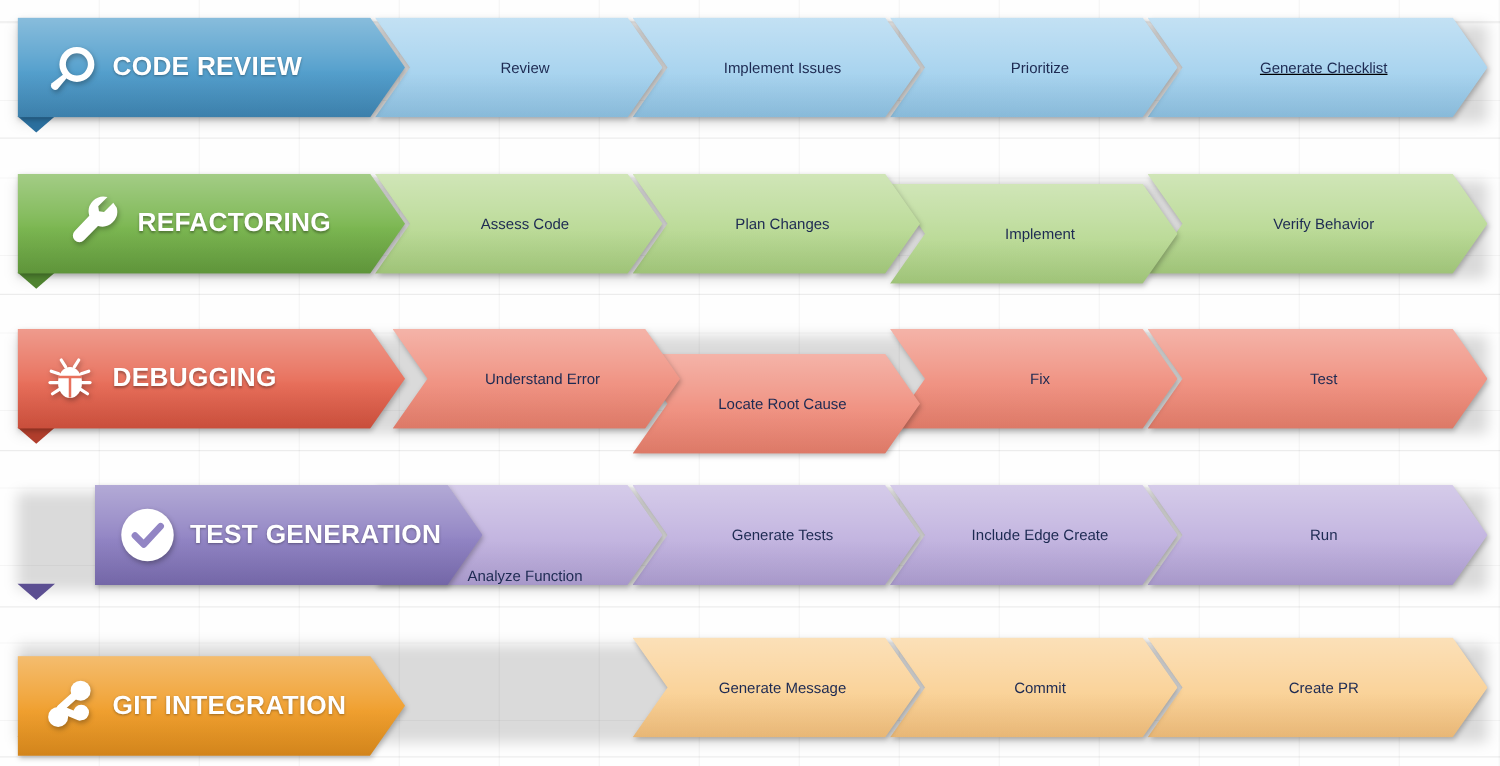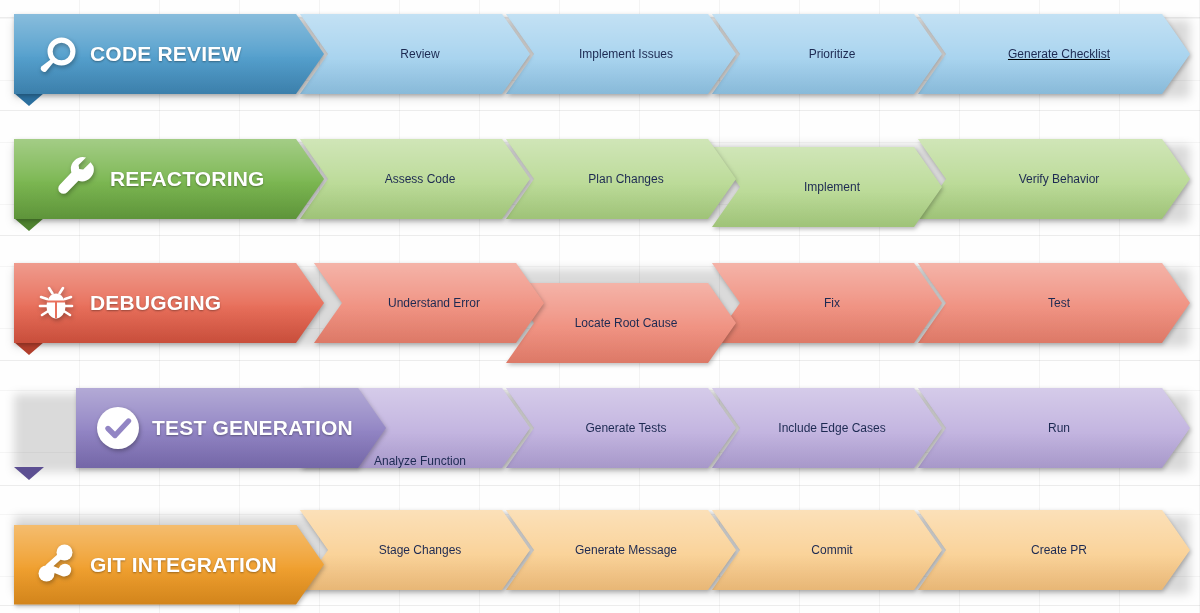--- a/index.html
+++ b/index.html
@@ -292,21 +292,21 @@
       </div>
       <div class="flow-row" style="top: 388px;">
         <div class="row-shadow"></div>
         <div class="seg step last" style="left: 918px; width: 272px; z-index: 3;">
           <div class="seg-body" style="background: linear-gradient(rgb(195, 181, 224) 0%, rgb(195, 181, 224) 55%, rgb(176, 160, 212) 100%);">
             <div class="step-label">Run</div>
           </div>
         </div>
         <div class="seg step" style="left: 712px; width: 230px; z-index: 4;">
           <div class="seg-body" style="background: linear-gradient(rgb(195, 181, 224) 0%, rgb(195, 181, 224) 55%, rgb(176, 160, 212) 100%);">
-            <div class="step-label">Include Edge Cases</div>
+            <div class="step-label">Include Edge Create</div>
           </div>
         </div>
         <div class="seg step" style="left: 506px; width: 230px; z-index: 5;">
           <div class="seg-body" style="background: linear-gradient(rgb(195, 181, 224) 0%, rgb(195, 181, 224) 55%, rgb(176, 160, 212) 100%);">
             <div class="step-label">Generate Tests</div>
           </div>
         </div>
         <div class="seg step" style="left: 300px; width: 230px; z-index: 6;">
           <div class="seg-body" style="background: linear-gradient(rgb(195, 181, 224) 0%, rgb(195, 181, 224) 55%, rgb(176, 160, 212) 100%); align-items: flex-end;">
             <div class="step-label">Analyze Function</div>
@@ -335,25 +335,20 @@
           </div>
         </div>
         <div class="seg step" style="left: 712px; width: 230px; z-index: 4;">
           <div class="seg-body" style="background: linear-gradient(rgb(250, 211, 154) 0%, rgb(250, 211, 154) 55%, rgb(244, 192, 124) 100%);">
             <div class="step-label">Commit</div>
           </div>
         </div>
         <div class="seg step" style="left: 506px; width: 230px; z-index: 5;">
           <div class="seg-body" style="background: linear-gradient(rgb(250, 211, 154) 0%, rgb(250, 211, 154) 55%, rgb(244, 192, 124) 100%);">
             <div class="step-label">Generate Message</div>
-          </div>
-        </div>
-        <div class="seg step" style="left: 300px; width: 230px; z-index: 6;">
-          <div class="seg-body" style="background: linear-gradient(rgb(250, 211, 154) 0%, rgb(250, 211, 154) 55%, rgb(244, 192, 124) 100%);">
-            <div class="step-label">Stage Changes</div>
           </div>
         </div>
         <div class="seg head" style="left: 14px; width: 310px; z-index: 9;">
           <div class="seg-body" style="background: linear-gradient(rgb(240, 160, 48) 0%, rgb(240, 160, 48) 52%, rgb(221, 139, 28) 100%); margin-top: 29px;">
             <div class="head-icon">
               <svg width="46" height="46" viewBox="0 0 46 46">
                 <g fill="#fff">
                   <path d="M15.5 24.5 L30 11.5" stroke="#fff" stroke-width="6" stroke-linecap="round" fill="none"></path>
                   <path d="M16 25.5 L30.5 31.5" stroke="#fff" stroke-width="6" stroke-linecap="round" fill="none"></path>
                   <circle cx="13.5" cy="31.5" r="8"></circle>

